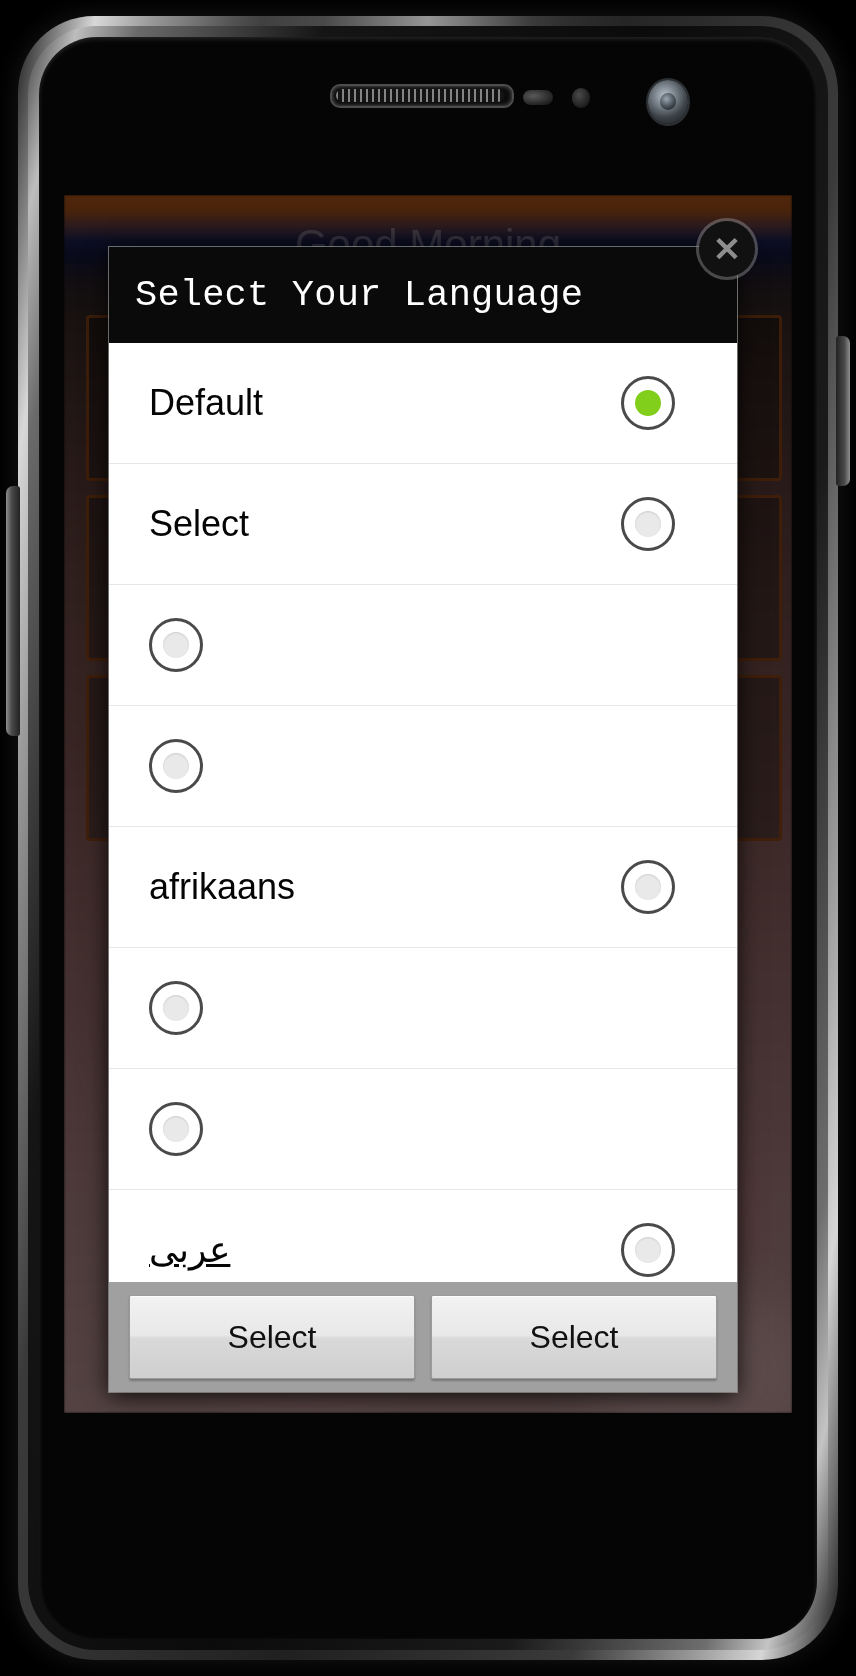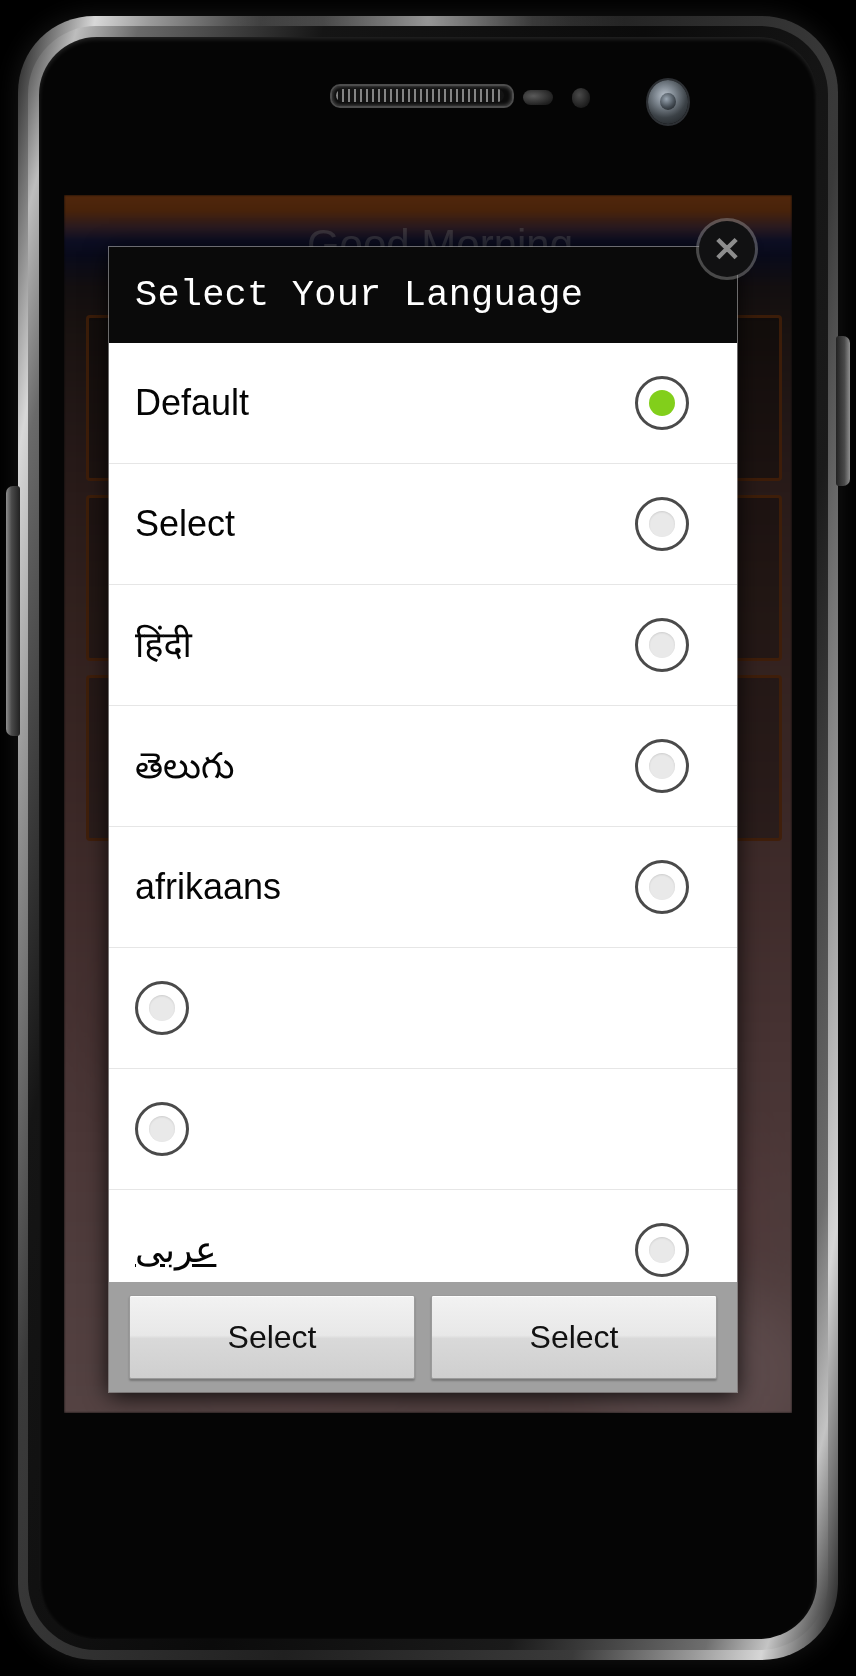--- a/index.html
+++ b/index.html
@@ -156,21 +156,21 @@
     filter: blur(26px);
   }
   .wb1 { left: 380px; top: 900px; width: 300px; height: 230px; background: rgba(208,122,132,0.55); }
   .wb2 { left: 110px; top: 1000px; width: 260px; height: 200px; background: rgba(230,168,176,0.45); }
   .wb3 { left: 520px; top: 1090px; width: 220px; height: 160px; background: rgba(240,200,205,0.40); }
   .wb4 { left: 60px; top: 760px; width: 200px; height: 170px; background: rgba(120,72,66,0.45); }
 
   .good-morning {
     position: absolute;
     top: 26px;
-    left: 12px;
+    left: 0;
     width: 100%;
     text-align: center;
     font-size: 42px;
     color: rgba(236,236,236,0.35);
     font-family: "Liberation Sans", sans-serif;
   }
   .dim-overlay {
     position: absolute;
     inset: 0;
     background: rgba(0,0,0,0.55);
@@ -237,21 +237,21 @@
     background: #ffffff;
     overflow: hidden;
     position: relative;
   }
   .lang-row {
     height: 121px;
     box-sizing: border-box;
     border-bottom: 1px solid #e6e6e6;
     display: flex;
     align-items: center;
-    padding: 0 26px;
+    padding: 0 40px;
     background: #ffffff;
   }
   .lang-label {
     flex: 1 1 auto;
     font-size: 36px;
     color: #050505;
     font-family: "Liberation Sans", sans-serif;
     line-height: 1.1;
   }
   .lang-label.rtl { direction: rtl; text-align: left; text-decoration: underline; }
@@ -361,28 +361,26 @@
         </div>
 
         <div class="lang-row">
           <div class="lang-label">Select</div>
           <div class="radio">
             <div class="radio-dot"></div>
           </div>
         </div>
 
         <div class="lang-row">
-          <div class="lang-label">हिंदी</div>
-          <div class="radio">
-            <div class="radio-dot"></div>
-          </div>
-        </div>
-
-        <div class="lang-row">
-          <div class="lang-label">తెలుగు</div>
+          <div class="radio">
+            <div class="radio-dot"></div>
+          </div>
+        </div>
+
+        <div class="lang-row">
           <div class="radio">
             <div class="radio-dot"></div>
           </div>
         </div>
 
         <div class="lang-row">
           <div class="lang-label">afrikaans</div>
           <div class="radio">
             <div class="radio-dot"></div>
           </div>

